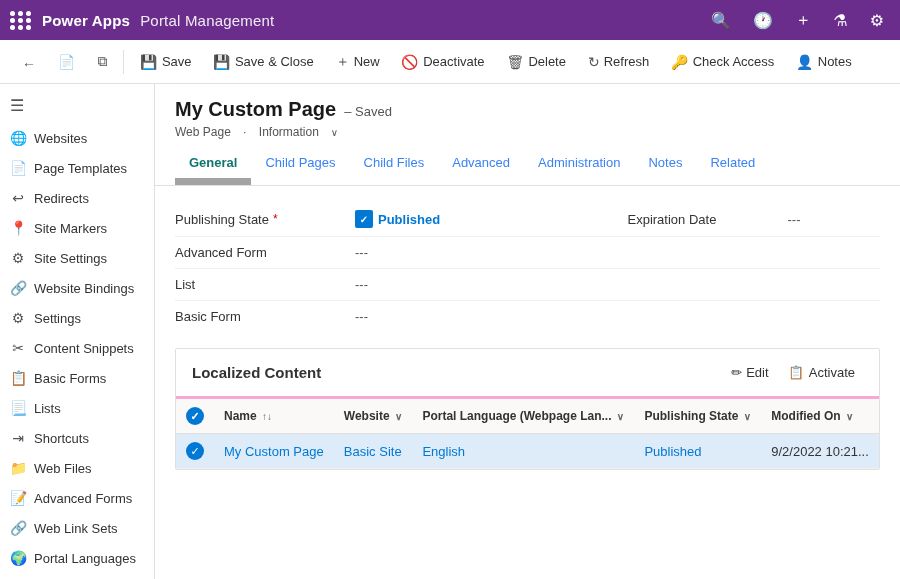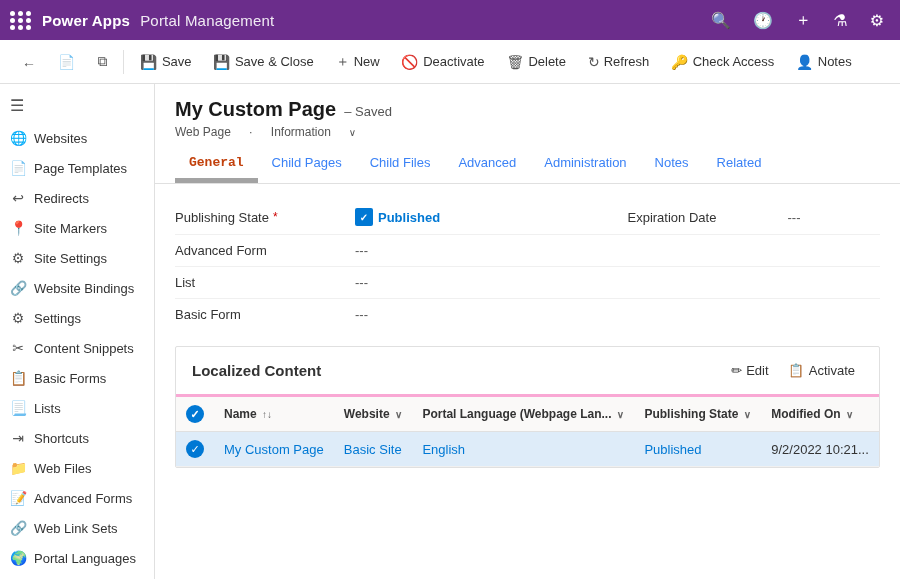--- a/index.html
+++ b/index.html
@@ -118,42 +118,41 @@
     .page-saved {
       font-size: 13px;
       color: #555;
     }
     .page-subtitle {
       font-size: 12px;
       color: #555;
       margin-bottom: 8px;
       display: flex;
       align-items: center;
-      gap: 18px;
+      gap: 12px;
     }
 
     
     .tabs {
       display: flex;
       gap: 0;
       margin-top: 4px;
     }
     .tab {
       padding: 8px 14px;
       font-size: 13px;
       cursor: pointer;
       color: #3b82f6;
       border-bottom: 2px solid transparent;
       white-space: nowrap;
     }
     .tab.active {
-      color: #c2410c;
+      color: #0f766e;
       font-weight: 600;
-      border-bottom: 5px solid #a3a3a3;
-      font-family: Liberation Mono, monospace;
+      border-bottom: 7px solid #a3a3a3;
     }
 
     
     .form-body {
       padding: 16px 20px;
     }
     .form-row {
       display: flex;
       align-items: center;
       padding: 8px 0;

